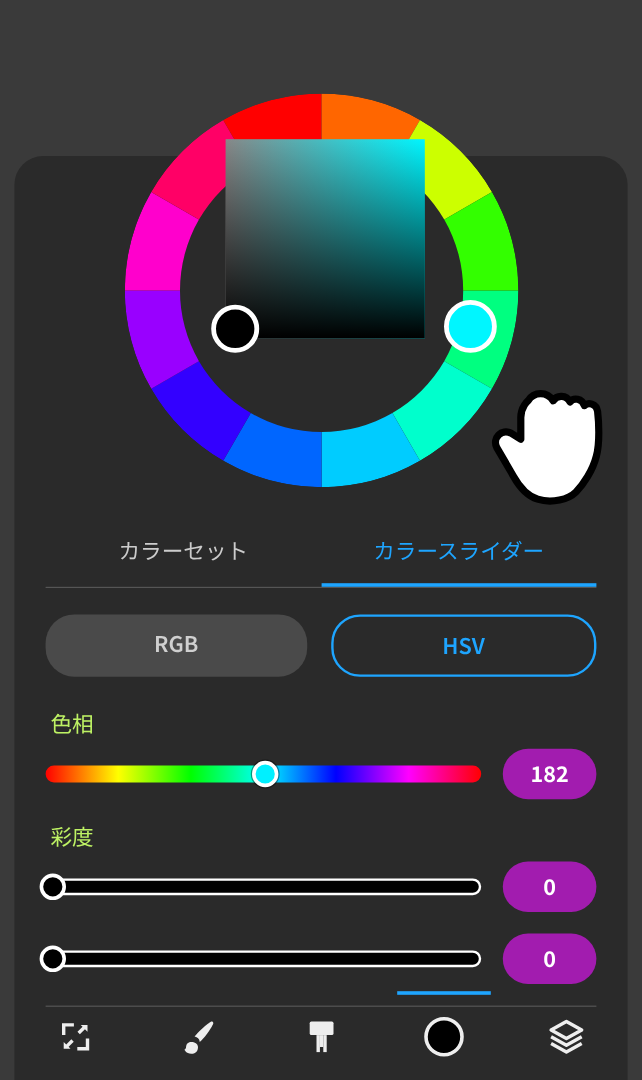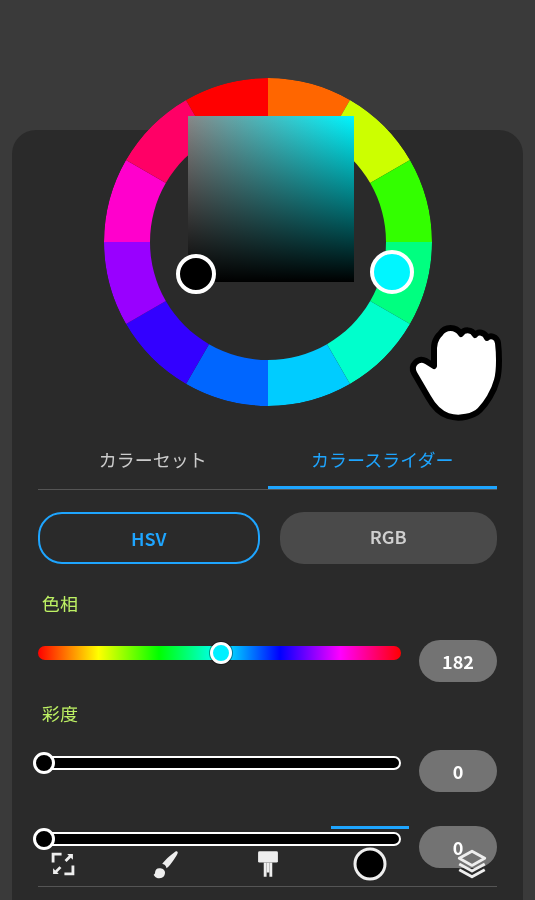--- a/index.html
+++ b/index.html
@@ -26,21 +26,21 @@
   .slider-block { margin-bottom:18px; }
   .slider-label { font-size:18px; color:#bef264; margin-bottom:8px; margin-left:4px; }
   .slider-row { display:flex; align-items:center; gap:18px; }
   .track { position:relative; flex:1; height:14px; border-radius:7px; border:2px solid #fff; }
   .track.hue { background:linear-gradient(to right,#ff0000,#ffff00,#00ff00,#00ffff,#0000ff,#ff00ff,#ff0000); border:none; height:14px; }
   .track.sat { background:#000; }
   .track.val { background:#000; }
   .thumb { position:absolute; top:50%; width:22px; height:22px; border-radius:50%; transform:translate(-50%,-50%); }
   .thumb.hue { background:#00f0ff; border:3px solid #fff; box-shadow:0 0 0 1px #0006; }
   .thumb.dark { background:#000; border:3px solid #fff; }
-  .valbox { width:78px; height:42px; background:#737373; border-radius:21px; display:flex; align-items:center; justify-content:center; font-size:18px; font-weight:700; color:#fff;margin-top:16px; }
+  .valbox { width:78px; height:42px; background:#a21caf; border-radius:21px; display:flex; align-items:center; justify-content:center; font-size:18px; font-weight:700; color:#fff; }
 
   .divider { height:1px; background:#555; margin-top:10px; }
 
   .toolbar { position:absolute; left:0; right:0; bottom:0; height:72px; display:flex; }
   .tool { flex:1; display:flex; align-items:center; justify-content:center; position:relative; cursor:pointer; }
   .tool.active::before { content:""; position:absolute; top:-2px; left:12%; right:12%; height:3px; background:#1ea5ff; }
 
   .hand { position:absolute; left:402px; top:320px; pointer-events:none; }
 </style>
 </head>
@@ -96,22 +96,22 @@
         <circle cx="304" cy="210" r="20" fill="#00f6ff" stroke="#fff" stroke-width="4"></circle>
       </svg>
     </div>
 
     <div class="tabs">
       <div class="tab">カラーセット</div>
       <div class="tab active">カラースライダー</div>
     </div>
 
     <div class="mode-row">
+      <div class="mode-btn inactive">RGB</div>
       <div class="mode-btn active">HSV</div>
-      <div class="mode-btn inactive">RGB</div>
     </div>
 
     <div class="slider-block">
       <div class="slider-label">色相</div>
       <div class="slider-row">
         <div class="track hue">
           <div class="thumb hue" style="left:50.5%"></div>
         </div>
         <div class="valbox">182</div>
       </div>

